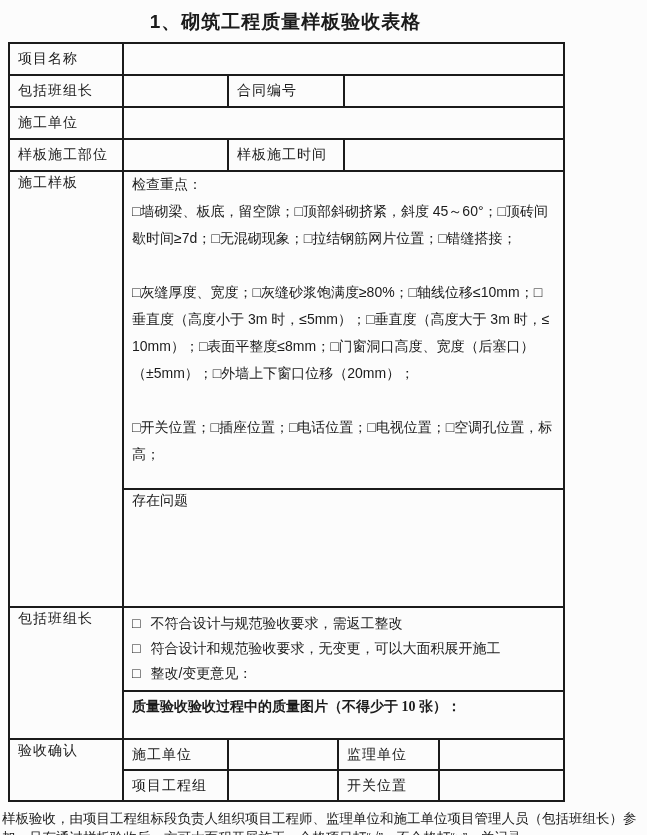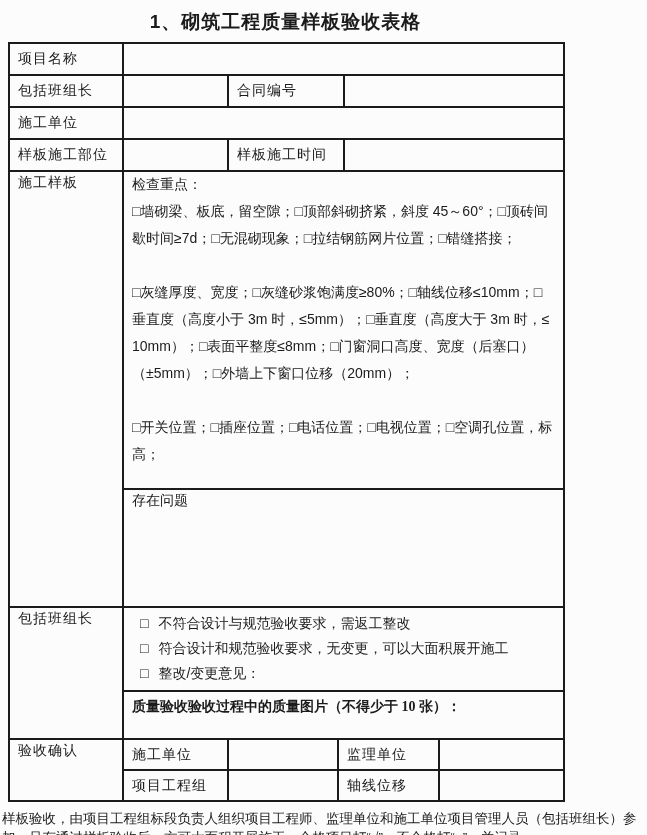--- a/index.html
+++ b/index.html
@@ -32,21 +32,21 @@
   td.top{vertical-align:top;padding-top:2px;}
   tr.h30 td{height:26px;}
   td.h-insp{height:290px;}
   td.h-prob{height:112px;font-family:Liberation Serif, serif;}
   td.h-opt{height:78px;}
   td.h-photo{height:42px;}
   tr.h29 td{height:25px;}
   .insp-title{font-weight:normal;margin:2px 0 4px 0;}
   .para{line-height:27px;margin:0 0 27px 0;}
   .para:last-child{margin-bottom:18px;}
-  .opt{line-height:23px;padding-top:2px;margin-left:8px;}
+  .opt{line-height:23px;padding-top:2px;}
   .opt .cb{display:inline-block;margin-right:10px;}
   .photos-note{font-weight:bold;padding-top:4px;font-family:Liberation Serif, serif;}
   .footer{
     width:644px;margin:7px 0 0 2px;
     font-size:13.5px;line-height:19px;
     word-break:break-all;
   }
 </style>
 </head>
 <body>
@@ -131,21 +131,21 @@
       <td class="lbl top" rowspan="2">验收确认</td>
       <td class="lbl">施工单位</td>
       <td></td>
       <td colspan="2" class="lbl">监理单位</td>
       <td></td>
     </tr>
 
     <tr class="h29">
       <td class="lbl">项目工程组</td>
       <td></td>
-      <td colspan="2" class="lbl">轴线位移</td>
+      <td colspan="2" class="lbl">开关位置</td>
       <td></td>
     </tr>
   </tbody>
     </table>
 
   <p class="footer">样板验收，由项目工程组标段负责人组织项目工程师、监理单位和施工单位项目管理人员（包括班组长）参加，只有通过样板验收后，方可大面积开展施工，合格项目打“√”，不合格打“×”，并记录。</p>
 
 </div>
 
 </body></html>

